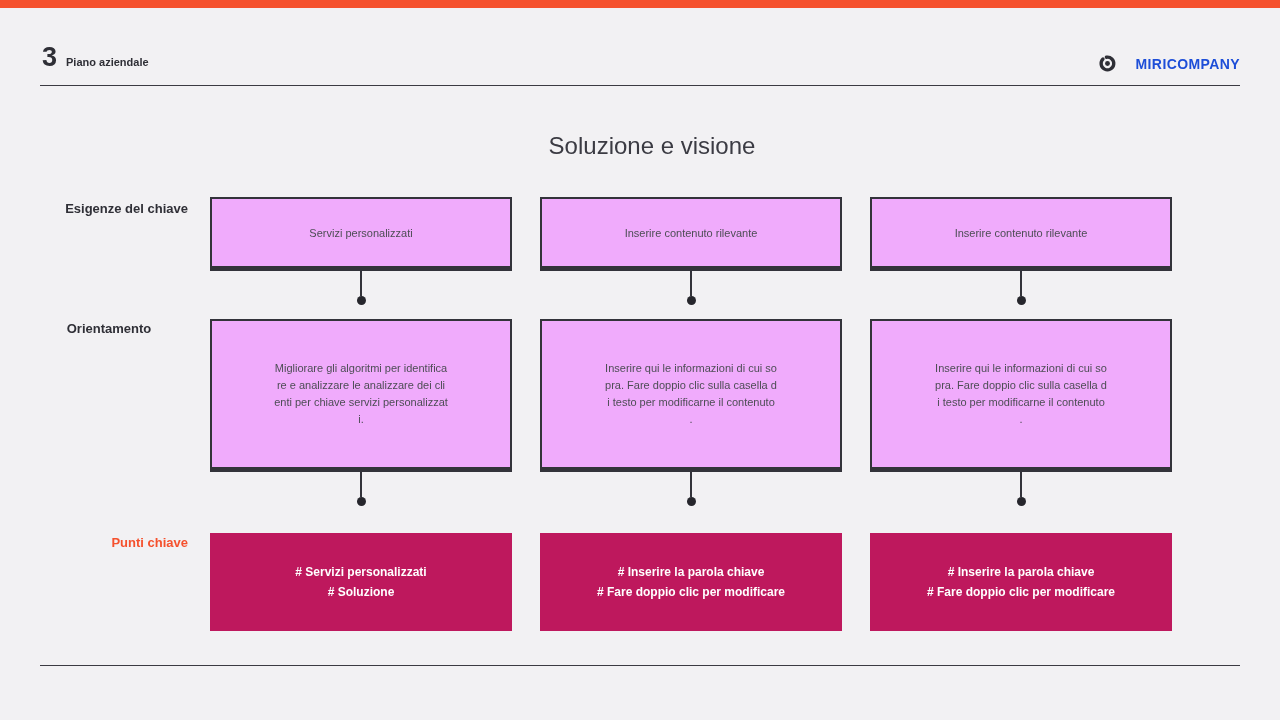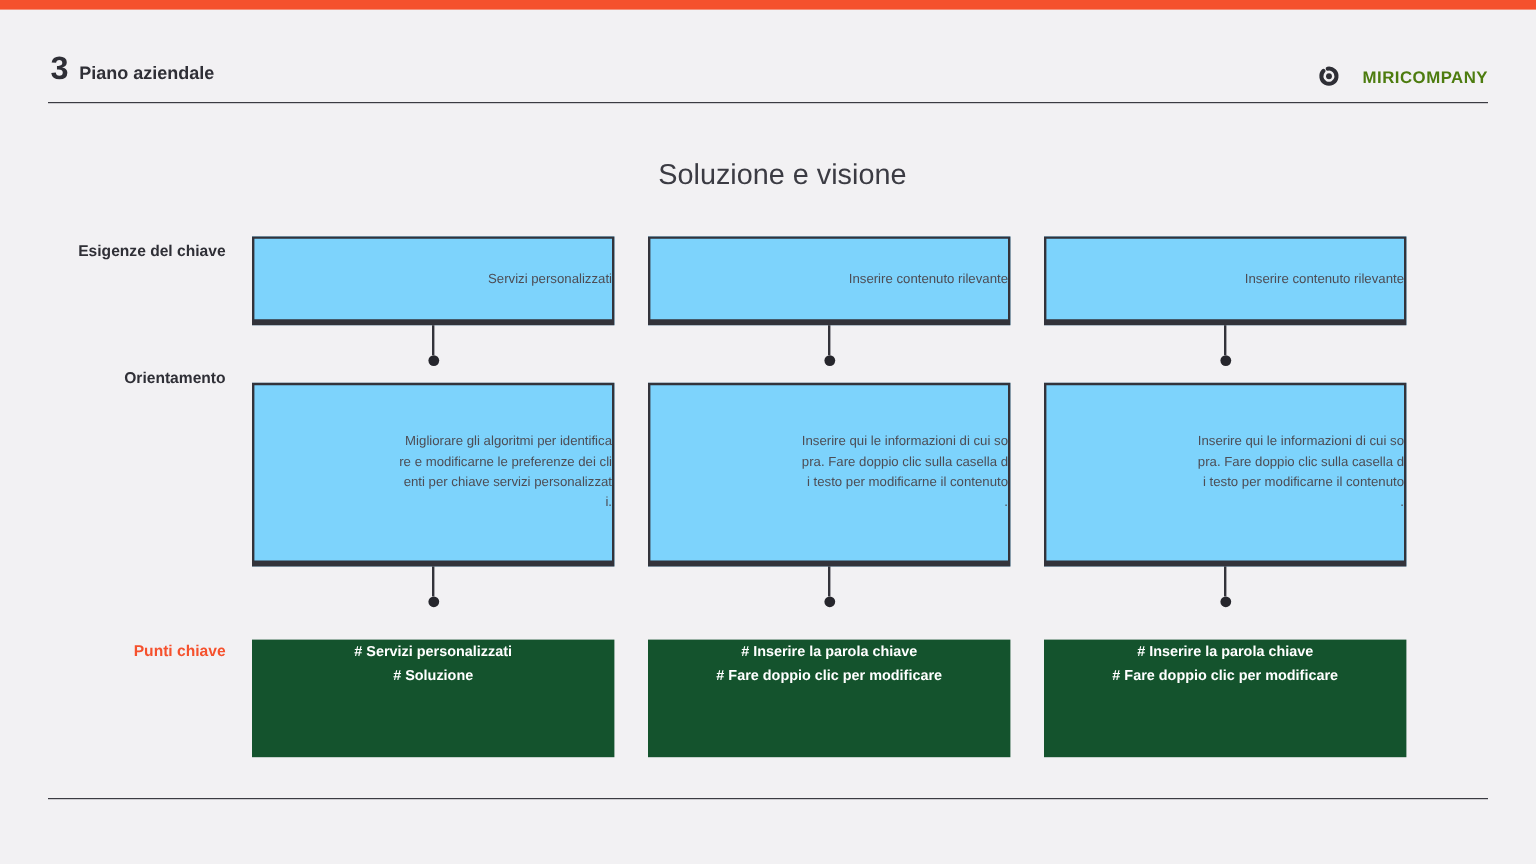--- a/index.html
+++ b/index.html
@@ -12,62 +12,62 @@
     color: #2F2F36;
   }
   .stage { position: absolute; inset: 0; width: 1280px; height: 720px; }
 
   
   .top-bar { position: absolute; top: 0; left: 0; width: 100%; height: 8px; background: #F5512D; }
 
   
   .header-left { position: absolute; left: 42px; top: 42px; display: flex; align-items: baseline; }
   .slide-number { font-size: 27px; font-weight: 700; color: #2F2F36; letter-spacing: 0; }
-  .slide-label { font-size: 15px; font-weight: 700; color: #2F2F36; margin-left: 9px; }
+  .slide-label { font-size: 11px; font-weight: 700; color: #2F2F36; margin-left: 9px; }
   .header-right { position: absolute; right: 40px; top: 54px; display: flex; align-items: center; }
-  .brand-name { font-size: 14px; font-weight: 700; letter-spacing: 0.4px; color: #4d7c0f; margin-left: 19px; }
+  .brand-name { font-size: 14px; font-weight: 700; letter-spacing: 0.4px; color: #1d4ed8; margin-left: 19px; }
   .rule { position: absolute; left: 40px; right: 40px; height: 1px; background: #3B3B42; }
   .rule-top { top: 85px; }
   .rule-bottom { top: 665px; }
 
   
   .slide-title {
     position: absolute; top: 132px; left: 12px; width: 100%;
     text-align: center; font-size: 24px; font-weight: 500; color: #3B3B43;
   }
 
   
   .row-label {
     position: absolute; left: 30px; width: 158px; text-align: right;
     font-size: 13px; font-weight: 700; color: #2F2F36;
   }
   .row-label.needs { top: 201px; }
-  .row-label.orientation { top: 307px; }
+  .row-label.orientation { top: 321px; text-align: center; }
   .row-label.keypoints { top: 535px; color: #F5512D; }
 
   
   .column { position: absolute; top: 197px; width: 302px; display: flex; flex-direction: column; align-items: stretch; }
   .col-0 { left: 210px; }
   .col-1 { left: 540px; }
   .col-2 { left: 870px; }
 
   .box {
-    background: #7dd3fc;
+    background: #f0abfc;
     border: 2px solid #33333A;
     border-bottom-width: 5px;
-    display: flex; flex-direction: column; align-items: flex-end; justify-content: center;
+    display: flex; flex-direction: column; align-items: center; justify-content: center;
     text-align: center;
   }
   .need-box { height: 74px; }
   .need-box .box-text { font-size: 11px; color: #4D4D55; }
   .orient-box { height: 153px; }
   .orient-box .box-line { font-size: 11px; line-height: 17px; color: #4D4D55; }
   .key-box {
-    height: 98px; background: #14532d; border: none;
-    display: flex; flex-direction: column; align-items: center; 
+    height: 98px; background: #be185d; border: none;
+    display: flex; flex-direction: column; align-items: center; justify-content: center;
   }
   .key-box .key-line { font-size: 12px; font-weight: 700; color: #FFFFFF; line-height: 20px; }
 
   .connector { display: flex; flex-direction: column; align-items: center; }
   .connector-1 { height: 48px; }
   .connector-2 { height: 61px; }
   .c-line { width: 2px; height: 25px; background: #33333A; }
   .c-dot { width: 9px; height: 9px; border-radius: 50%; background: #26262C; margin-top: 0; }
 </style>
 </head>
@@ -103,21 +103,21 @@
   <div class="column col-0">
     <div class="box need-box">
       <div class="box-text">Servizi personalizzati</div>
     </div>
     <div class="connector connector-1">
       <div class="c-line"></div>
       <div class="c-dot"></div>
     </div>
     <div class="box orient-box">
       <div class="box-line">Migliorare gli algoritmi per identifica</div>
-      <div class="box-line">re e modificarne le preferenze dei cli</div>
+      <div class="box-line">re e analizzare le analizzare dei cli</div>
       <div class="box-line">enti per chiave servizi personalizzat</div>
       <div class="box-line">i.</div>
     </div>
     <div class="connector connector-2">
       <div class="c-line"></div>
       <div class="c-dot"></div>
     </div>
     <div class="key-box">
       <div class="key-line"># Servizi personalizzati</div>
       <div class="key-line"># Soluzione</div>

